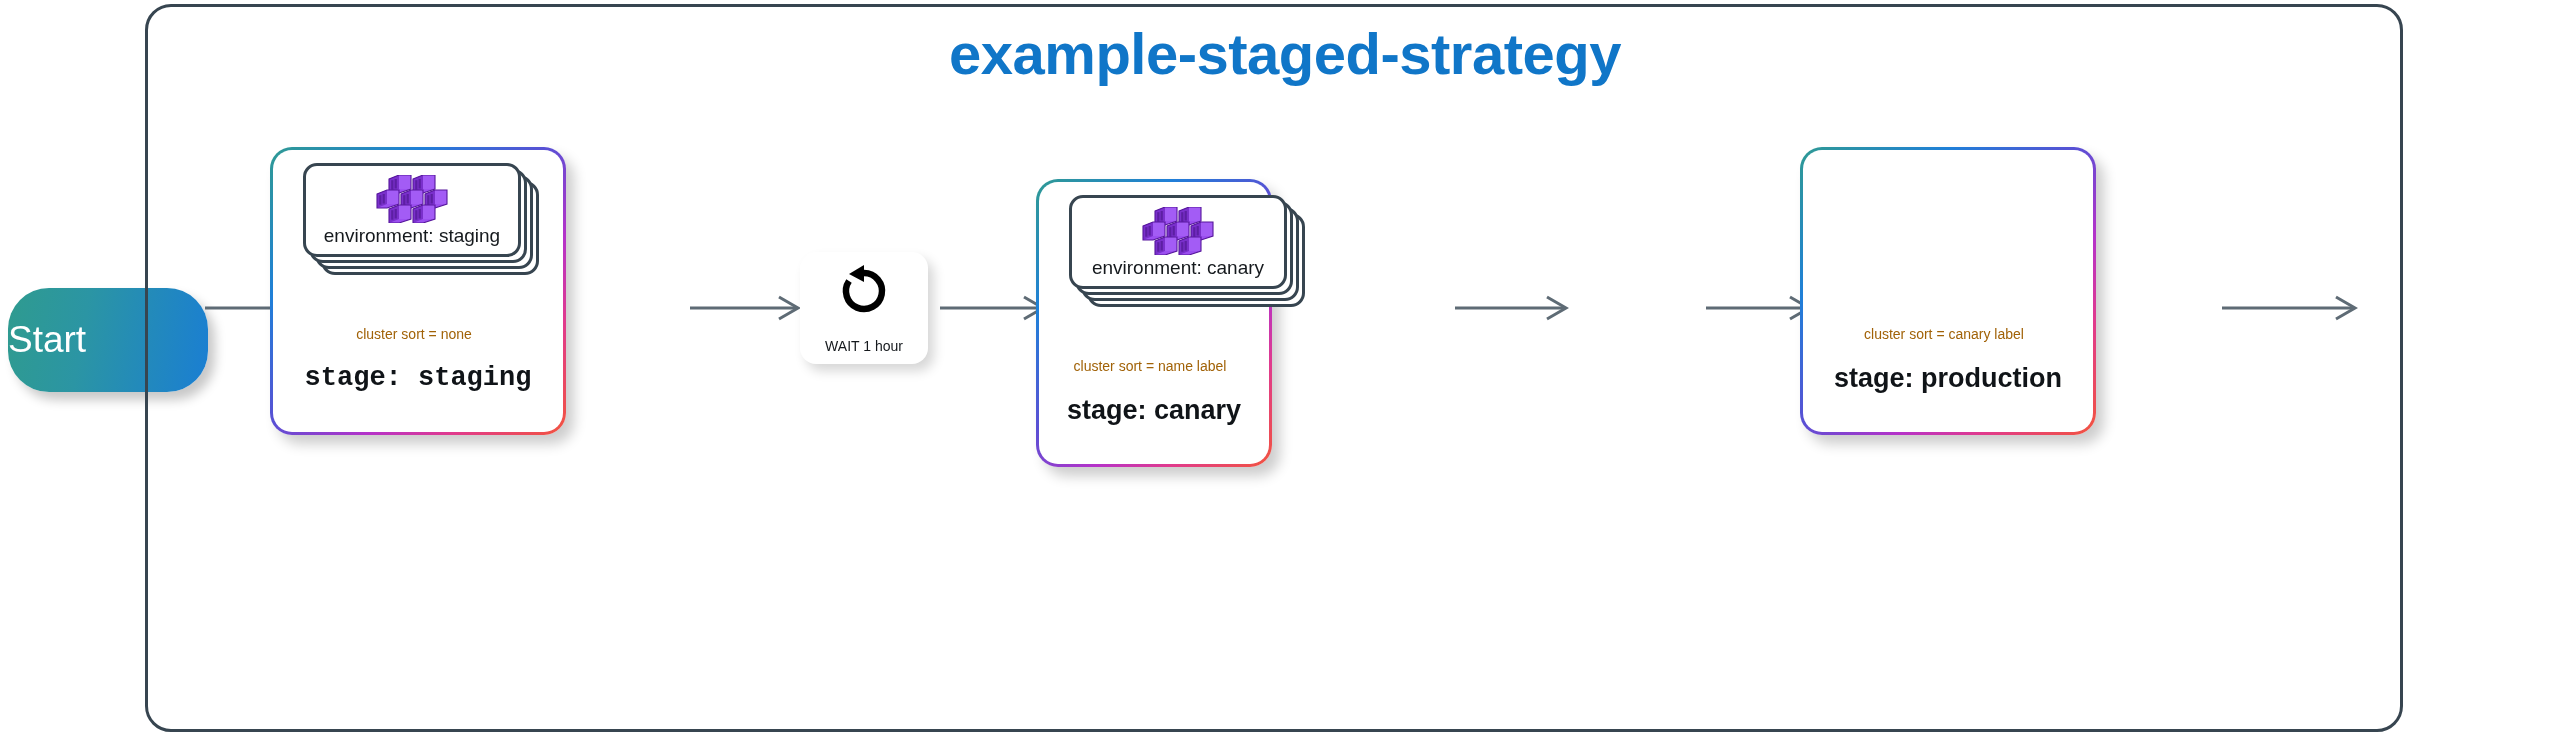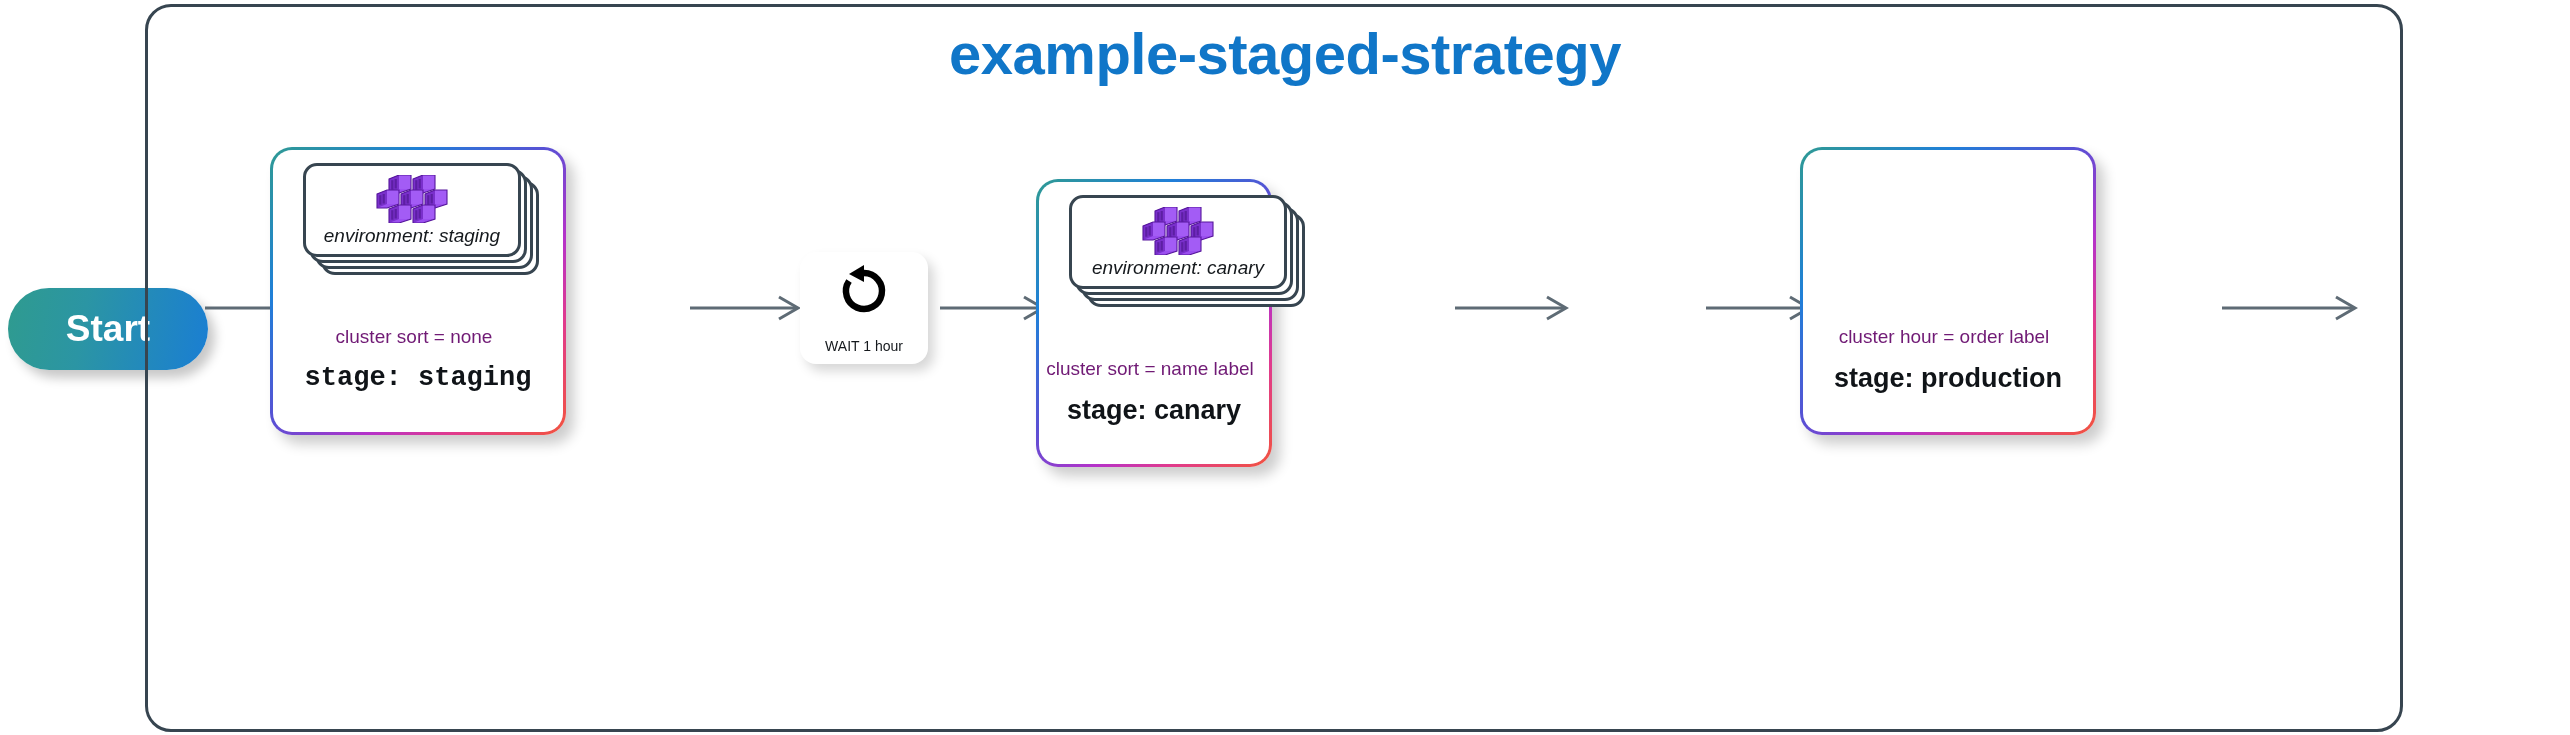--- a/index.html
+++ b/index.html
@@ -44,28 +44,27 @@
     font-weight: bold;
     letter-spacing: -0.5px;
     font-family: "Liberation Sans", sans-serif;
     white-space: nowrap;
   }
 
   
   .pill {
     position: absolute;
     width: 200px;
-    height: 82px;
+    height: 104px;
     border-radius: 41px;
     display: flex;
     align-items: center;
-    justify-content: center;
     color: #ffffff;
     font-size: 37px;
-    font-weight: bold;
+    font-weight: normal;
     box-shadow: 7px 8px 11px rgba(0,0,0,0.22);
   }
   .pill-start {
     left: 8px;
     top: 288px;
     background: linear-gradient(100deg, #2f9b8f 0%, #2b95a4 38%, #1a7ed3 100%);
   }
   .pill-finish {
     left: 2352px;
     top: 288px;
@@ -115,21 +114,21 @@
   .cluster-card {
     position: absolute;
     border: 3px solid #374550;
     border-radius: 14px;
     background: #ffffff;
     box-sizing: border-box;
   }
   .cc-back3 { left: 18px; top: 18px; width: 218px; height: 94px; }
   .cc-back2 { left: 12px; top: 12px; width: 218px; height: 94px; }
   .cc-back1 { left: 6px;  top: 6px;  width: 218px; height: 94px; }
-  .cc-front { left: 0px;  top: 0px;  width: 218px; height: 94px; font-style: italic; }
+  .cc-front { left: 0px;  top: 0px;  width: 218px; height: 94px; }
 
   .cluster-icon {
     position: absolute;
     left: 50%;
     transform: translateX(-50%);
     top: 9px;
     width: 74px;
     height: 48px;
   }
   .cluster-label {
@@ -140,22 +139,22 @@
     font-size: 19px;
     color: #15191d;
     font-family: "Liberation Sans", sans-serif;
     white-space: nowrap;
   }
 
   .sort-label {
     position: absolute;
     left: 0; right: 8px;
     text-align: center;
-    font-size: 19px;
-    color: #701a75;
+    font-size: 14px;
+    color: #a16207;
     white-space: nowrap;
   }
   .stage-label {
     position: absolute;
     left: 0; right: 0;
     text-align: center;
     font-size: 27px;
     font-weight: bold;
     color: #101418;
     white-space: nowrap;
@@ -322,21 +321,21 @@
     <svg width="110" height="26" viewBox="0 0 110 26">
       <line x1="0" y1="13" x2="102" y2="13" stroke="#5e6b75" stroke-width="3"></line>
       <polyline points="84,2 103,13 84,24" fill="none" stroke="#5e6b75" stroke-width="3"></polyline>
     </svg>
   </div>
 
   <div class="stage stage-s3">
     <div class="stage-inner">
 
 
-      <div class="sort-label" style="top:176px;">cluster hour = order label</div>
+      <div class="sort-label" style="top:176px;">cluster sort = canary label</div>
       <div class="stage-label" style="top:213px;">stage: production</div>
     </div>
   </div>
 
   <div class="connector" style="left:2222px; width:140px;">
     <svg width="140" height="26" viewBox="0 0 140 26">
       <line x1="0" y1="13" x2="132" y2="13" stroke="#5e6b75" stroke-width="3"></line>
       <polyline points="114,2 133,13 114,24" fill="none" stroke="#5e6b75" stroke-width="3"></polyline>
     </svg>
   </div>

